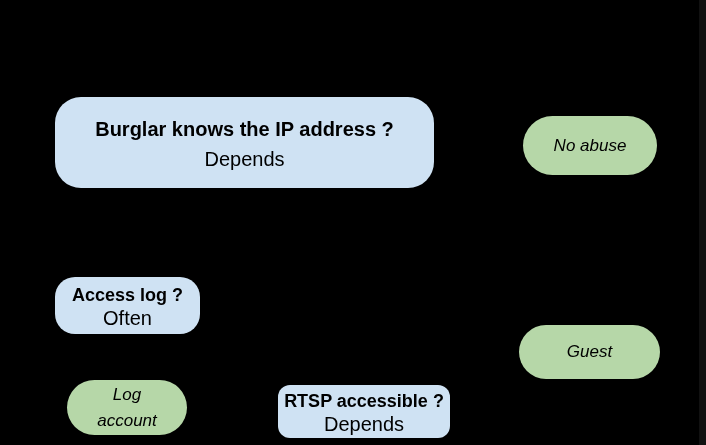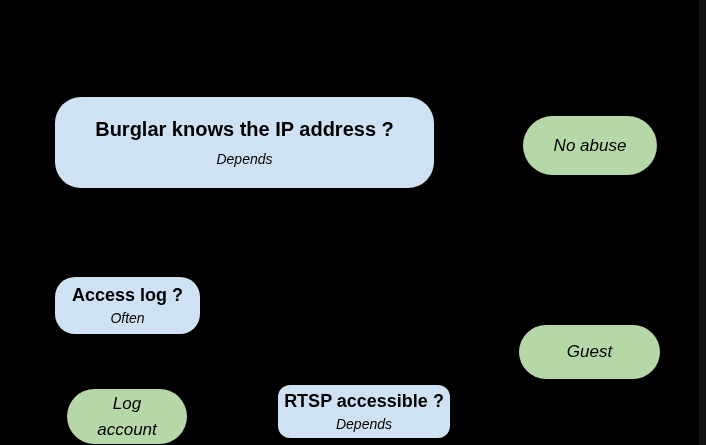--- a/index.html
+++ b/index.html
@@ -36,31 +36,31 @@
   }
 
   .outcome {
     background: var(--o-fill);
     font-style: italic;
     font-size: 17px;
     line-height: 26px;
   }
 
   .q-title { font-weight: bold; font-size: 18px; line-height: 22px; }
-  .q-subtitle { font-style: italic; font-size: 14px; line-height: 18px; margin-top: 3px; }
+  .q-subtitle { font-size: 20px; line-height: 18px; margin-top: 3px; }
 
   
   #node-burglar-ip   { left: 55px;  top: 97px;  width: 379px; height: 91px; border-radius: 26px; }
   #node-burglar-ip .q-title { font-size: 20px; line-height: 24px; }
   #node-burglar-ip .q-subtitle { margin-top: 9px; }
 
   #node-no-abuse     { left: 523px; top: 116px; width: 134px; height: 59px; border-radius: 30px; justify-content: center; }
   #node-access-log   { left: 55px;  top: 277px; width: 145px; height: 57px; border-radius: 20px; }
   #node-guest-account{ left: 273px; top: 277px; width: 174px; height: 53px; }
-  #node-log-analysis { left: 67px;  top: 389px; width: 120px; height: 55px; border-radius: 28px; }
+  #node-log-analysis { left: 67px;  top: 380px; width: 120px; height: 55px; border-radius: 28px; }
   #node-rtsp         { left: 278px; top: 369px; width: 172px; height: 53px; margin-top: 16px; }
   #node-video-access { left: 519px; top: 325px; width: 141px; height: 54px; border-radius: 27px; }
 </style>
 </head>
 <body>
 
 <div class="canvas">
 
   <div class="node question" id="node-burglar-ip">
     <div class="q-title">Burglar knows the IP address ?</div>

